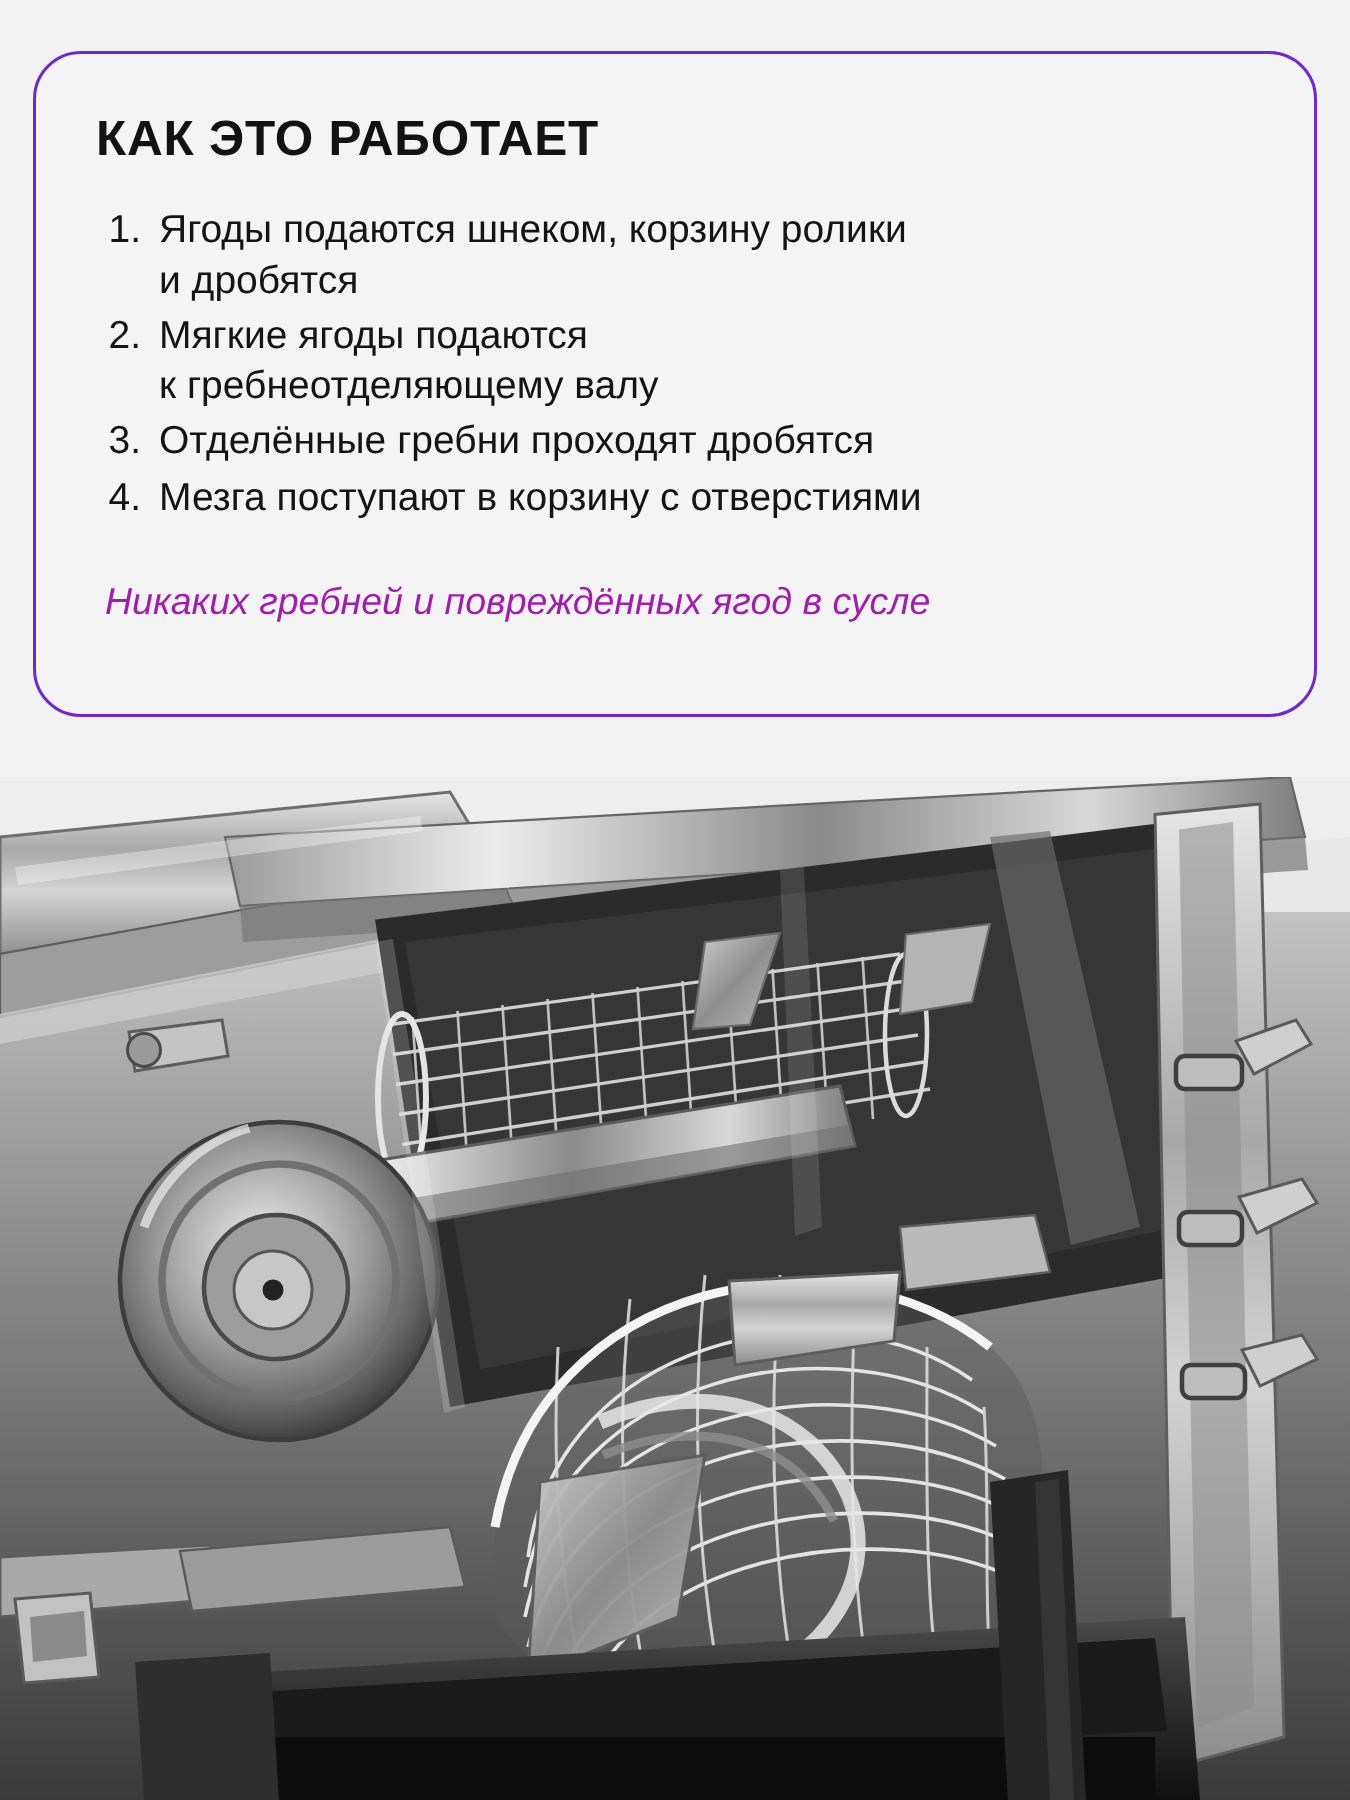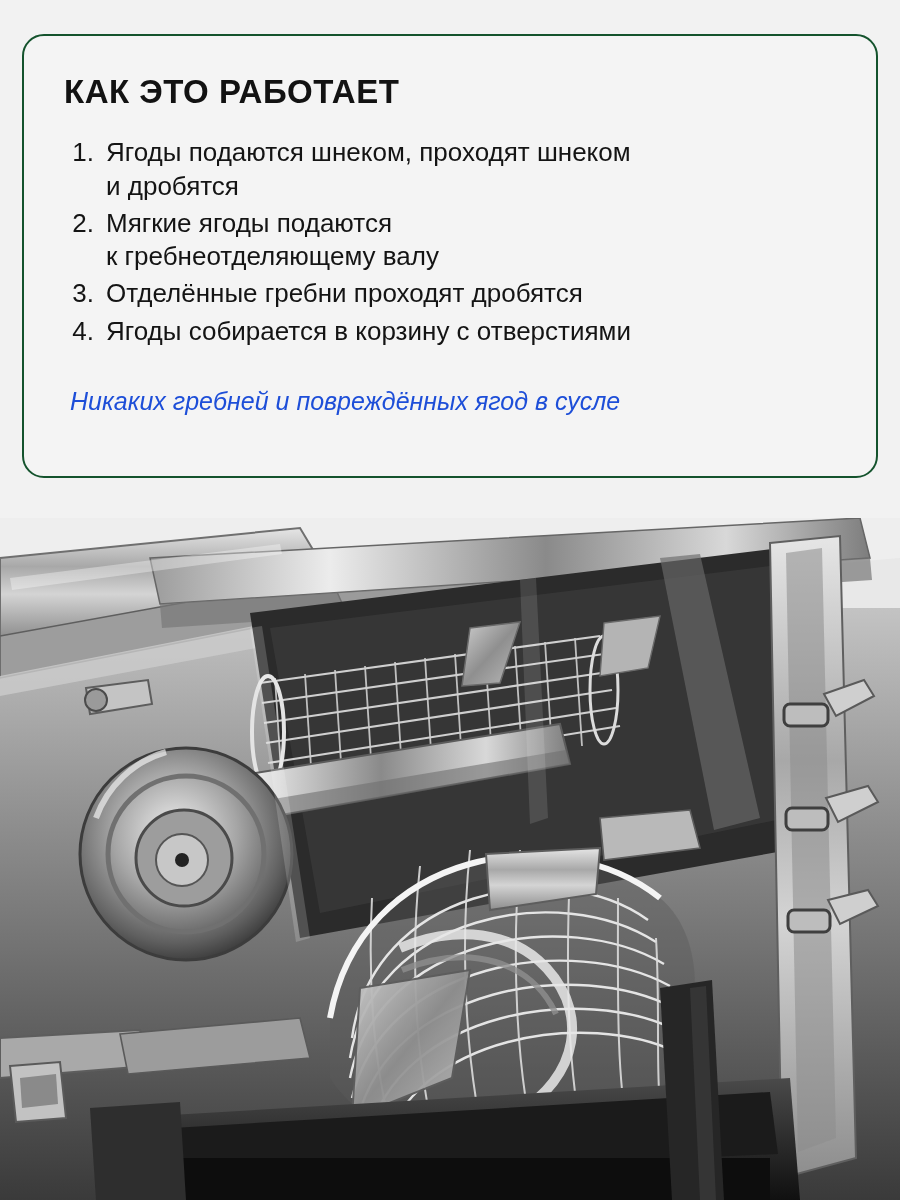--- a/index.html
+++ b/index.html
@@ -24,22 +24,22 @@
   }
 
   
   .info-card {
     position: absolute;
     left: 22px;
     top: 34px;
     width: 856px;
     box-sizing: border-box;
     background: #f4f4f4;
-    border: 2px solid #14532d;
-    border-radius: 22px;
+    border: 2px solid #6d28d9;
+    border-radius: 32px;
     padding: 38px 60px 34px 40px;
     z-index: 5;
   }
 
   .card-title {
     font-size: 33px;
     font-weight: bold;
     letter-spacing: 0.5px;
     color: #121212;
     margin: 0 0 26px 0;
@@ -69,21 +69,21 @@
   }
   .step-text {
     flex: 1 1 auto;
     white-space: pre-line;
   }
 
   .note {
     margin-top: 38px;
     font-size: 25px;
     font-style: italic;
-    color: #1d4ed8;
+    color: #a21caf;
     line-height: 1.25;
     padding-left: 6px;
   }
 
   
   .photo {
     position: absolute;
     left: 0;
     top: 518px;
     width: 900px;
@@ -98,35 +98,35 @@
 <body>
 
 <div class="page">
 
   <section class="info-card">
     <h1 class="card-title">КАК ЭТО РАБОТАЕТ</h1>
 
     <ol class="steps">
       <li class="step">
         <span class="step-num">1.</span>
-        <span class="step-text">Ягоды подаются шнеком, проходят шнеком
+        <span class="step-text">Ягоды подаются шнеком, корзину ролики
 и дробятся</span>
       </li>
       <li class="step">
         <span class="step-num">2.</span>
         <span class="step-text">Мягкие ягоды подаются
 к гребнеотделяющему валу</span>
       </li>
       <li class="step">
         <span class="step-num">3.</span>
         <span class="step-text">Отделённые гребни проходят дробятся</span>
       </li>
       <li class="step">
         <span class="step-num">4.</span>
-        <span class="step-text">Ягоды собирается в корзину с отверстиями</span>
+        <span class="step-text">Мезга поступают в корзину с отверстиями</span>
       </li>
     </ol>
 
     <p class="note">Никаких гребней и повреждённых ягод в сусле</p>
   </section>
 
   <figure class="photo" style="margin:0;">
     <svg width="900" height="682" viewBox="0 0 900 682" xmlns="http://www.w3.org/2000/svg">
       <defs>
         <linearGradient id="steel1" x1="0" y1="0" x2="0" y2="1">

